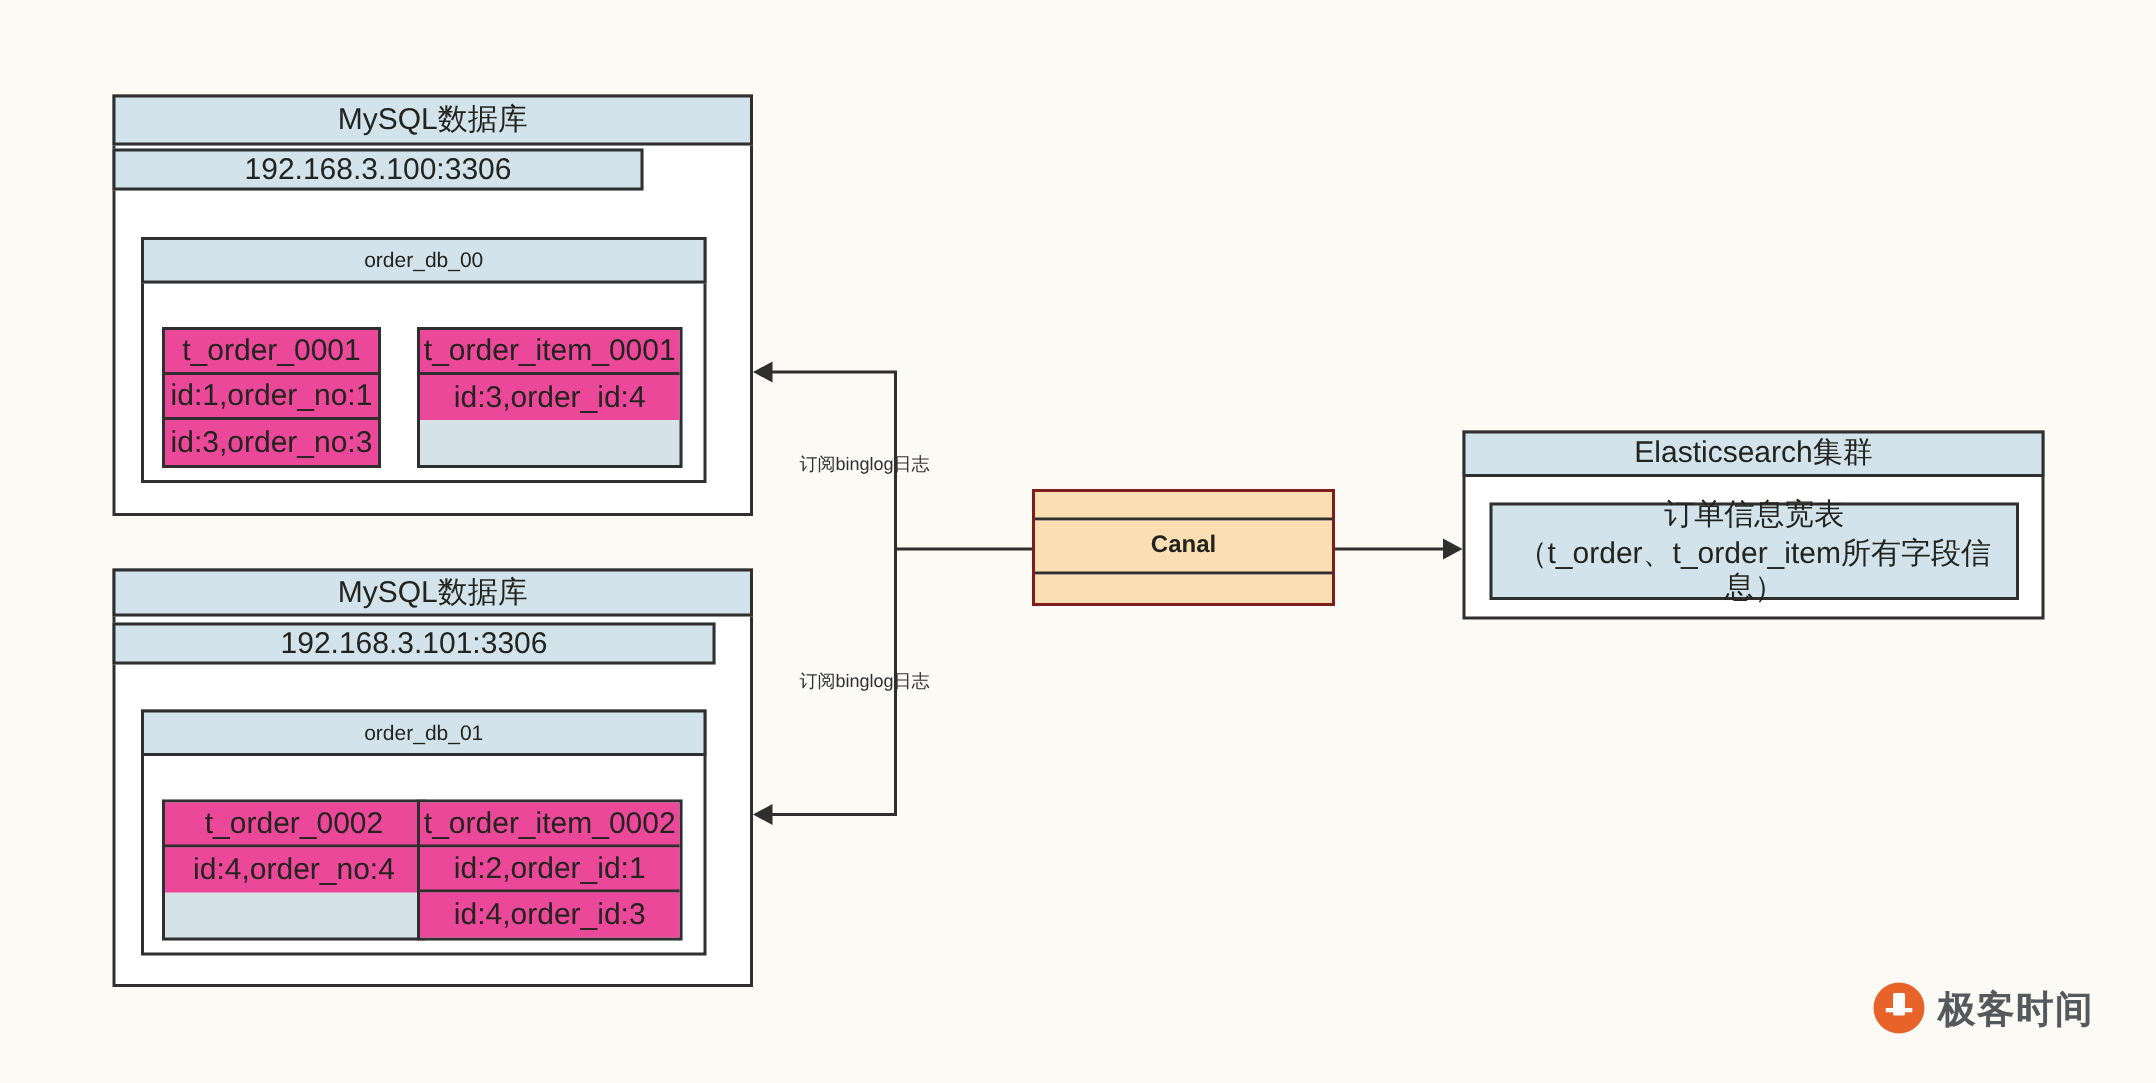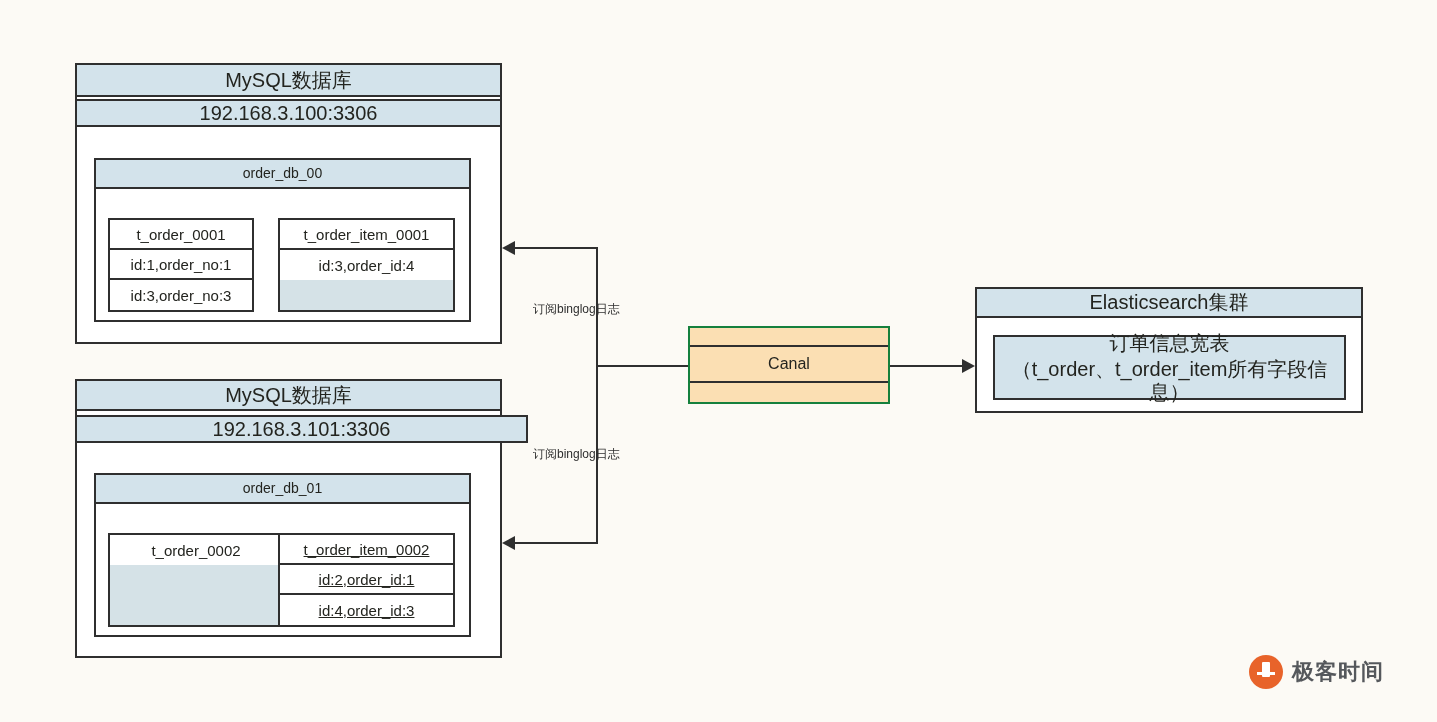--- a/index.html
+++ b/index.html
@@ -48,33 +48,34 @@
     position: absolute;
     box-sizing: border-box;
     border: 2px solid #2f2f2f;
     background: #d5e2e7;
   }
   .tbl-row {
     box-sizing: border-box;
     display: flex;
     align-items: center;
     justify-content: center;
-    font-size: 15px;
-    background: #ffffff;
+    font-size: 20px;
+    background: #ec4899;
     border-bottom: 2px solid #2f2f2f;
     height: 30px;
   }
   .tbl-row:last-child { border-bottom: none; }
 
   
   .canal-node {
     position: absolute;
     box-sizing: border-box;
-    border: 2px solid #15803d;
+    border: 2px solid #7f1d1d;
     background: #6d28d9;
+    font-weight: bold;
   }
   .canal-seg {
     box-sizing: border-box;
     background: #fbdfb3;
     border-bottom: 2px solid #2f2f2f;
   }
   .canal-seg.mid {
     display: flex;
     align-items: center;
     justify-content: center;
@@ -142,67 +143,68 @@
   #wm-mark::before {
     content: "";
     position: absolute;
     left: 8px; top: 17px;
     width: 18px; height: 9px;
     background: #e8632a;
     border-top: 3px solid #ffffff;
     border-radius: 0 0 9px 9px;
   }
   #wm-text {
-    font-size: 22px;
+    font-size: 25px;
     font-weight: bold;
     color: #55585c;
     letter-spacing: 1px;
   }
 </style>
 </head>
 <body>
 
 <div id="canvas">
 
   <div class="node" style="left:75px; top:63px; width:427px; height:281px;"></div>
 
   <div class="band label-16" style="left:75px; top:63px; width:427px; height:34px;">MySQL数据库</div>
 
-  <div class="band label-16" style="left:75px; top:99px; width:427px; height:28px;text-align:center;">192.168.3.100:3306</div>
+  <div class="band label-16" style="left:75px; top:99px; width:354px; height:28px;text-align:center;">192.168.3.100:3306</div>
 
   <div class="node" style="left:94px; top:158px; width:377px; height:164px;"></div>
 
   <div class="band label-17" style="left:94px; top:158px; width:377px; height:31px;">order_db_00</div>
 
   <div class="tbl" style="left:108px; top:218px; width:146px; height:94px;">
     <div class="tbl-row">t_order_0001</div>
     <div class="tbl-row">id:1,order_no:1</div>
     <div class="tbl-row">id:3,order_no:3</div>
   </div>
 
   <div class="tbl" style="left:278px; top:218px; width:177px; height:94px;">
     <div class="tbl-row">t_order_item_0001</div>
     <div class="tbl-row">id:3,order_id:4</div>
   </div>
 
   <div class="node" style="left:75px; top:379px; width:427px; height:279px;"></div>
 
   <div class="band label-16" style="left:75px; top:379px; width:427px; height:32px;">MySQL数据库</div>
 
-  <div class="band label-16" style="left:75px; top:415px; width:453px; height:28px;">192.168.3.101:3306</div>
+  <div class="band label-16" style="left:75px; top:415px; width:402px; height:28px;">192.168.3.101:3306</div>
 
   <div class="node" style="left:94px; top:473px; width:377px; height:164px;"></div>
 
   <div class="band label-17" style="left:94px; top:473px; width:377px; height:31px;">order_db_01</div>
 
   <div class="tbl" style="left:108px; top:533px; width:176px; height:94px;">
     <div class="tbl-row">t_order_0002</div>
-  </div>
-
-  <div class="tbl" style="left:278px; top:533px; width:177px; height:94px;text-decoration:underline;">
+    <div class="tbl-row">id:4,order_no:4</div>
+  </div>
+
+  <div class="tbl" style="left:278px; top:533px; width:177px; height:94px;">
     <div class="tbl-row">t_order_item_0002</div>
     <div class="tbl-row">id:2,order_id:1</div>
     <div class="tbl-row">id:4,order_id:3</div>
   </div>
 
   <div class="canal-node" style="left:688px; top:326px; width:202px; height:78px;">
     <div class="canal-seg" style="height:19px;"></div>
     <div class="canal-seg mid" style="height:36px;">Canal</div>
     <div class="canal-seg last" style="height:19px;"></div>
   </div>

